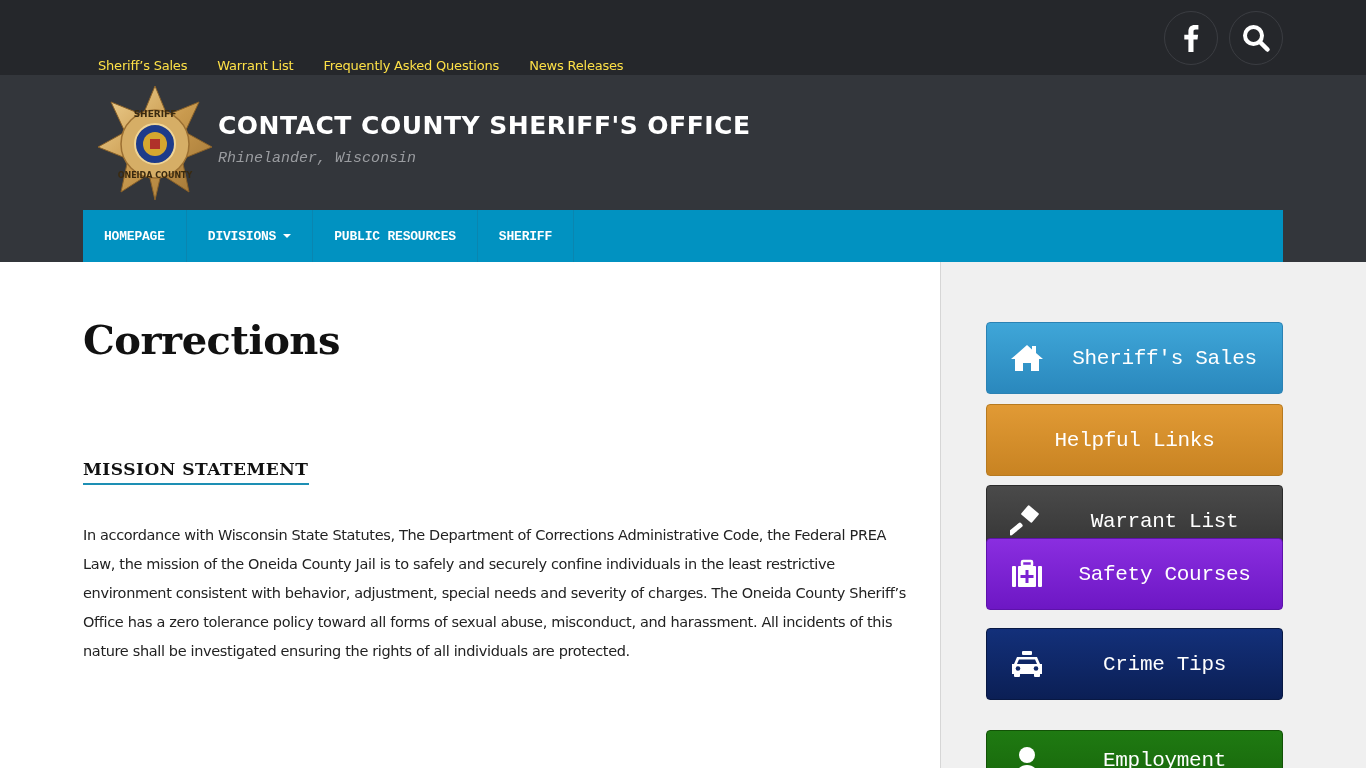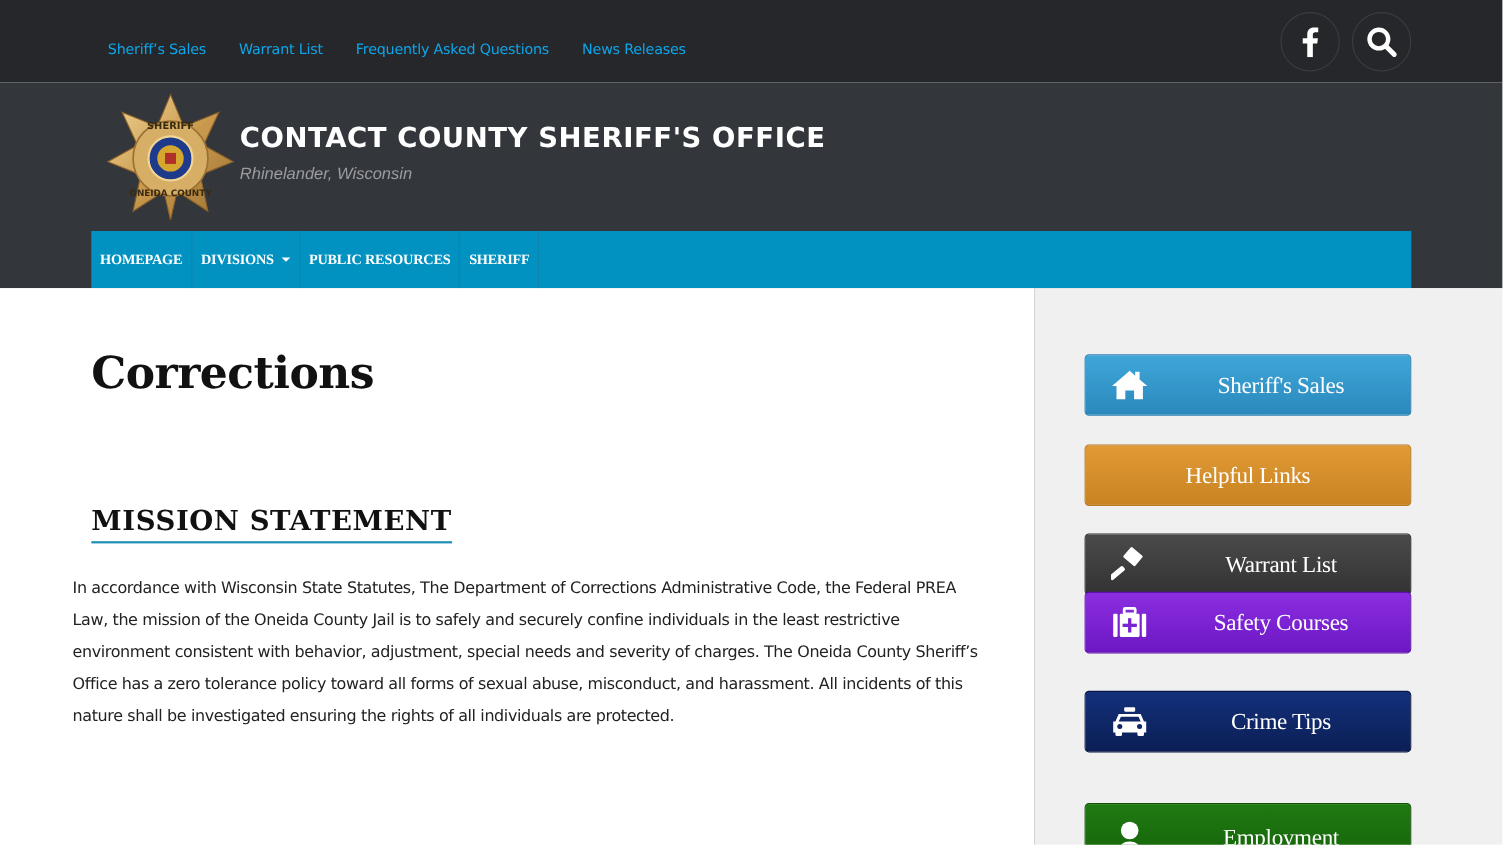--- a/index.html
+++ b/index.html
@@ -2,45 +2,45 @@
 <html><head>
 <meta charset="utf-8">
 <style>
   * { box-sizing: border-box; margin: 0; padding: 0; }
   html, body { width: 1366px; height: 768px; overflow: hidden; }
   body { font-family: "DejaVu Sans", sans-serif; background: #ffffff; color: #222; position: relative; }
 
   
   .topbar { position: absolute; left: 0; top: 0; width: 1366px; height: 75px; background: #25272b; }
   .toplinks { position: absolute; left: 98px; top: 38px; display: flex; gap: 0; }
-  .toplinks a { font-family: "DejaVu Sans", sans-serif; font-size: 13px; color: #0ea5e9; text-decoration: none; margin-right: 30px; letter-spacing: -0.2px; white-space: nowrap; }
+  .toplinks a { font-family: "DejaVu Sans", sans-serif; font-size: 13px; color: #fde047; text-decoration: none; margin-right: 30px; letter-spacing: -0.2px; white-space: nowrap; margin-top: 20px; }
   .social { position: absolute; top: 11px; width: 54px; height: 54px; border-radius: 50%; border: 1px solid #3b3d42; display: flex; align-items: center; justify-content: center; }
   .social.fb { left: 1164px; }
   .social.search { left: 1229px; }
 
   
   .header { position: absolute; left: 0; top: 75px; width: 1366px; height: 187px; background: #33363b; }
   .badge { position: absolute; left: 96px; top: 84px; width: 118px; height: 118px; }
   .site-title { position: absolute; left: 218px; top: 111px; font-family: "DejaVu Sans", sans-serif; font-weight: bold; font-size: 25px; color: #ffffff; letter-spacing: 0.5px; white-space: nowrap; }
-  .site-tag { position: absolute; left: 218px; top: 150px; font-family: Liberation Sans, sans-serif; font-style: italic; font-size: 15px; color: #9a9ca0; white-space: nowrap; }
+  .site-tag { position: absolute; left: 218px; top: 150px; font-family: Liberation Mono, monospace; font-style: italic; font-size: 15px; color: #9a9ca0; white-space: nowrap; }
 
   
   .nav { position: absolute; left: 83px; top: 210px; width: 1200px; height: 52px; background: #0192c1; display: flex; }
-  .nav-item { height: 52px; display: flex; align-items: center; padding: 0 8px; border-right: 1px solid #0a86b0; color: #ffffff; font-family: Liberation Serif, serif; font-weight: bold; font-size: 13px; white-space: nowrap; letter-spacing: -0.2px; }
+  .nav-item { height: 52px; display: flex; align-items: center; padding: 0 21px; border-right: 1px solid #0a86b0; color: #ffffff; font-family: Liberation Mono, monospace; font-weight: bold; font-size: 13px; white-space: nowrap; letter-spacing: -0.2px; }
   .caret { display: inline-block; width: 0; height: 0; border-left: 4px solid transparent; border-right: 4px solid transparent; border-top: 4px solid #fff; margin-left: 7px; vertical-align: middle; }
 
   
   .main { position: absolute; left: 0; top: 262px; width: 940px; height: 506px; background: #ffffff; }
   .page-title { position: absolute; left: 83px; top: 316px; font-family: "DejaVu Serif", serif; font-weight: bold; font-size: 40px; color: #111; letter-spacing: -0.5px; white-space: nowrap; }
-  .section-title { position: absolute; left: 83px; top: 459px; font-family: "DejaVu Serif", serif; font-weight: bold; font-size: 25px; color: #111; letter-spacing: 0.5px; white-space: nowrap; padding-bottom: 4px; border-bottom: 2px solid #1d8fb4; }
-  .body-text { position: absolute; left: 66px; top: 521px; width: 830px; font-family: "DejaVu Sans", sans-serif; font-size: 14.5px; line-height: 29px; color: #222; letter-spacing: -0.35px; }
+  .section-title { position: absolute; left: 83px; top: 459px; font-family: "DejaVu Serif", serif; font-weight: bold; font-size: 17px; color: #111; letter-spacing: 0.5px; white-space: nowrap; padding-bottom: 4px; border-bottom: 2px solid #1d8fb4; }
+  .body-text { position: absolute; left: 83px; top: 521px; width: 830px; font-family: "DejaVu Sans", sans-serif; font-size: 14.5px; line-height: 29px; color: #222; letter-spacing: -0.35px; }
 
   
   .sidebar { position: absolute; left: 940px; top: 262px; width: 426px; height: 506px; background: #f0f0f0; border-left: 1px solid #d6d6d6; }
-  .sbtn { position: absolute; left: 986px; width: 297px; height: 56px; border-radius: 4px; display: flex; align-items: center; color: #ffffff; font-family: Liberation Serif, serif; font-size: 21px; text-decoration: none; letter-spacing: -0.3px; }
+  .sbtn { position: absolute; left: 986px; width: 297px; height: 72px; border-radius: 4px; display: flex; align-items: center; color: #ffffff; font-family: Liberation Mono, monospace; font-size: 21px; text-decoration: none; letter-spacing: -0.3px; }
   .sbtn .ic { position: absolute; left: 22px; width: 36px; height: 36px; display: flex; align-items: center; justify-content: center; }
   .sbtn .lbl { position: absolute; left: 60px; right: 0; text-align: center; white-space: nowrap; }
   .sbtn.noicon .lbl { left: 0; }
   .b1 { top: 322px; background: linear-gradient(#3fa6d8, #2a88bd); border: 1px solid #2b82b4; }
   .b2 { top: 404px; background: linear-gradient(#e19a35, #c88322); border: 1px solid #b77a20; }
   .b3 { top: 485px; background: linear-gradient(#4a4a4a, #333333); border: 1px solid #2b2b2b; }
   .b4 { top: 538px; background: linear-gradient(#8a2ee0, #6d17c4); border: 1px solid #5e12ab; }
   .b5 { top: 628px; background: linear-gradient(#13307a, #0b1f55); border: 1px solid #081843; }
   .b6 { top: 730px; background: linear-gradient(#1f7a12, #166209); border: 1px solid #125206; }
 </style>

